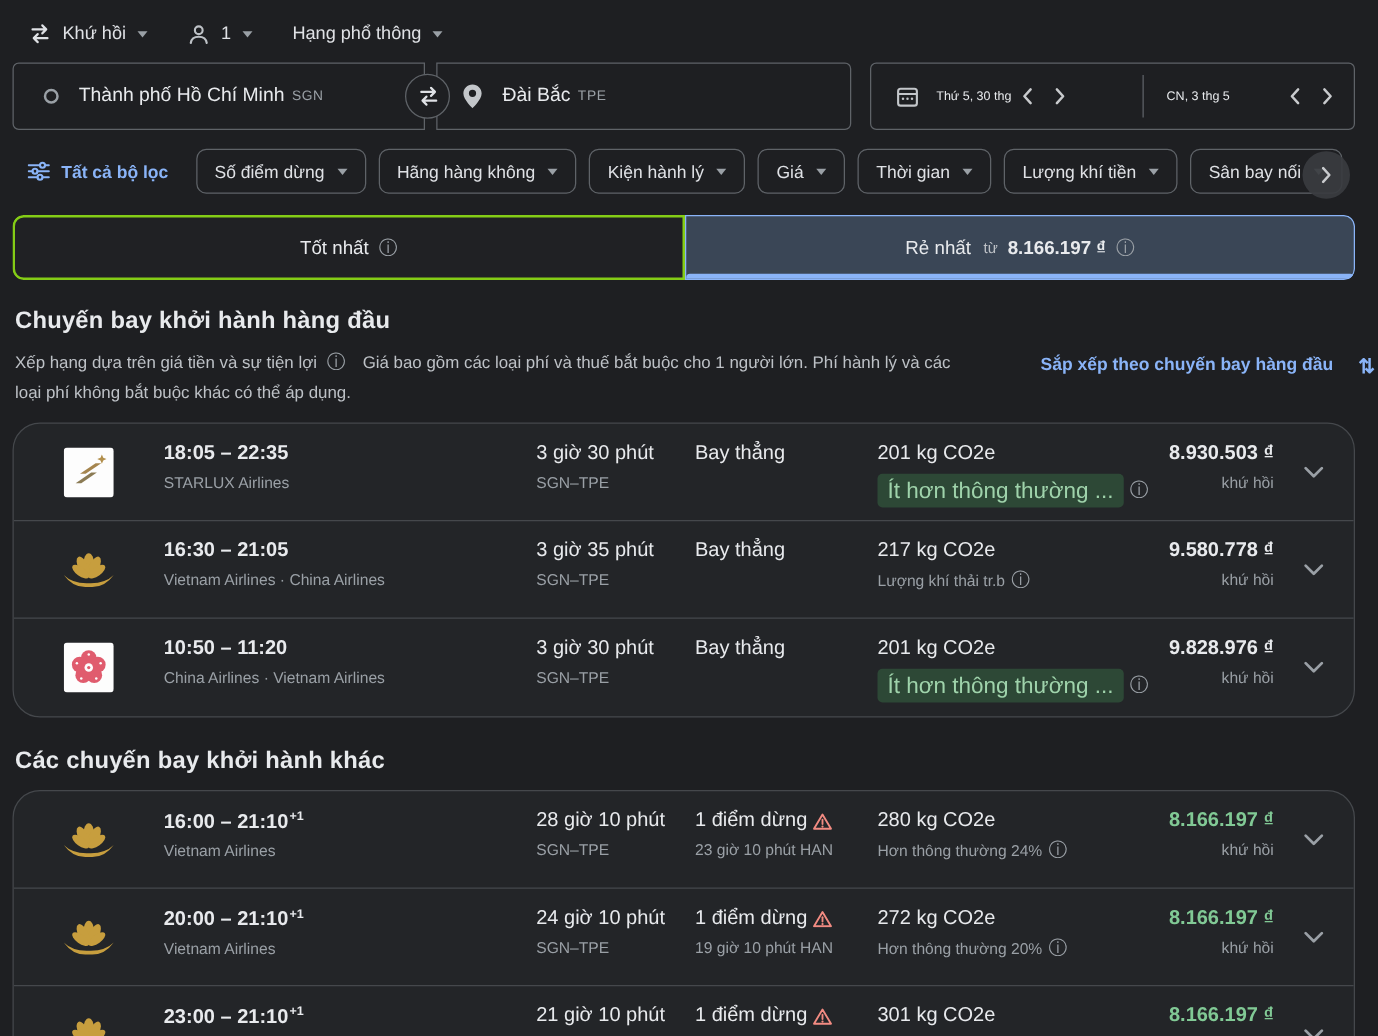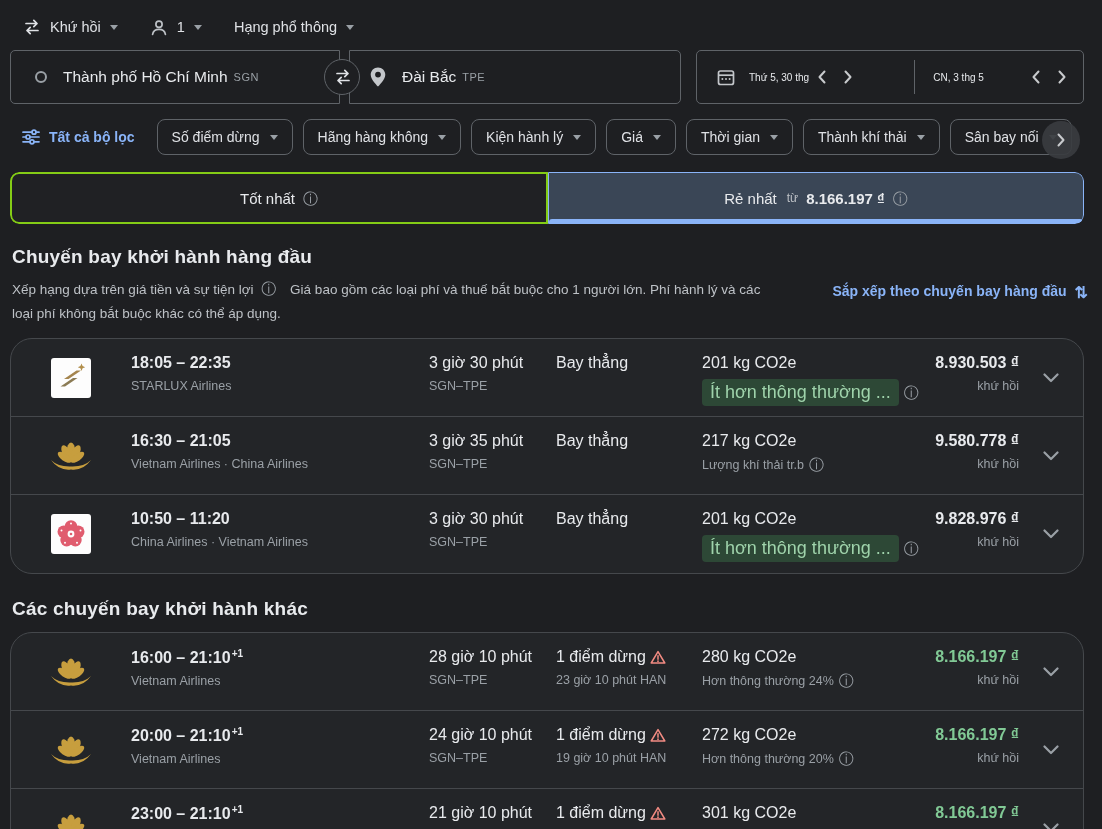--- a/index.html
+++ b/index.html
@@ -39,25 +39,25 @@
   
   .tabs { display:flex; margin:16px 18px 0 10px; height:52px; border-radius:9px; overflow:hidden; }
   .tab { flex:1; display:flex; align-items:center; justify-content:center; gap:8px; font-size:15px; cursor:pointer; }
   .tab.best { border:2px solid #84cc16; border-radius:9px 0 0 9px; background:#202124; }
   .tab.cheap { position:relative; border:1px solid #8ab4f8; border-radius:0 9px 9px 0; background:#3a4656;text-align:center; }
   .tab.cheap::after { content:""; position:absolute; left:0; right:0; bottom:0; height:4px; background:#8ab4f8; border-radius:3px 3px 0 0; }
   .tab .from { font-size:12px; color:#bdc1c6; margin-left:2px; }
   .tab .tprice { font-weight:bold; font-size:15px; }
   .info { color:#9aa0a6; font-size:15px; line-height:1; display:inline-flex; }
   
-  .sec-head { margin:22px 14px 0 12px; }
+  .sec-head { margin:22px 2px 0 12px; }
   .sec-title { font-size:19px; font-weight:bold; letter-spacing:.2px; }
   .note-row { display:flex; margin-top:10px; }
   .note { width:770px; font-size:13.5px; line-height:24px; color:#bdc1c6; }
-  .sort-link { margin-left:auto; color:#8ab4f8; font-size:14px; font-weight:bold; white-space:nowrap; margin-top:5px; cursor:pointer; display:flex; gap:8px; align-items:flex-start; }
+  .sort-link { margin-left:auto; color:#8ab4f8; font-size:14px; font-weight:bold; white-space:nowrap; margin-top:5px; cursor:pointer; display:flex; gap:20px; align-items:flex-start; }
   .sort-ic { font-size:16px; }
   
   .cards { margin:12px 18px 0 10px; border:1px solid #45484c; border-radius:22px; background:#232528; overflow:hidden; }
   .frow { display:grid; grid-template-columns:120px 1fr 127px 146px 217px 100px 64px; border-bottom:1px solid #45484c; height:78px; cursor:pointer; }
   .frow:last-child { border-bottom:none; }
   .cell { padding-top:15px; }
   .cell .main { font-size:16px; color:#e8eaed; white-space:nowrap; }
   .cell .main.bold { font-weight:bold; }
   .cell .sub { font-size:12.5px; color:#9aa0a6; margin-top:7px; white-space:nowrap; display:flex; align-items:center; gap:5px; }
   .logo-cell { display:flex; align-items:center; justify-content:center; padding-top:0; }
@@ -250,21 +250,21 @@
     </div>
   <div class="chip">
       <span>Giá</span>
       <span class="caret"></span>
     </div>
   <div class="chip">
       <span>Thời gian</span>
       <span class="caret"></span>
     </div>
   <div class="chip">
-      <span>Thành khí thải</span>
+      <span>Lượng khí tiền</span>
       <span class="caret"></span>
     </div>
   <div class="chip">
       <span>Sân bay nối</span>
       <span class="caret"></span>
     </div>
 </div>
 <div class="chips-scroll">
   <svg width="10" height="14">
       <use href="#chev-r"></use>

